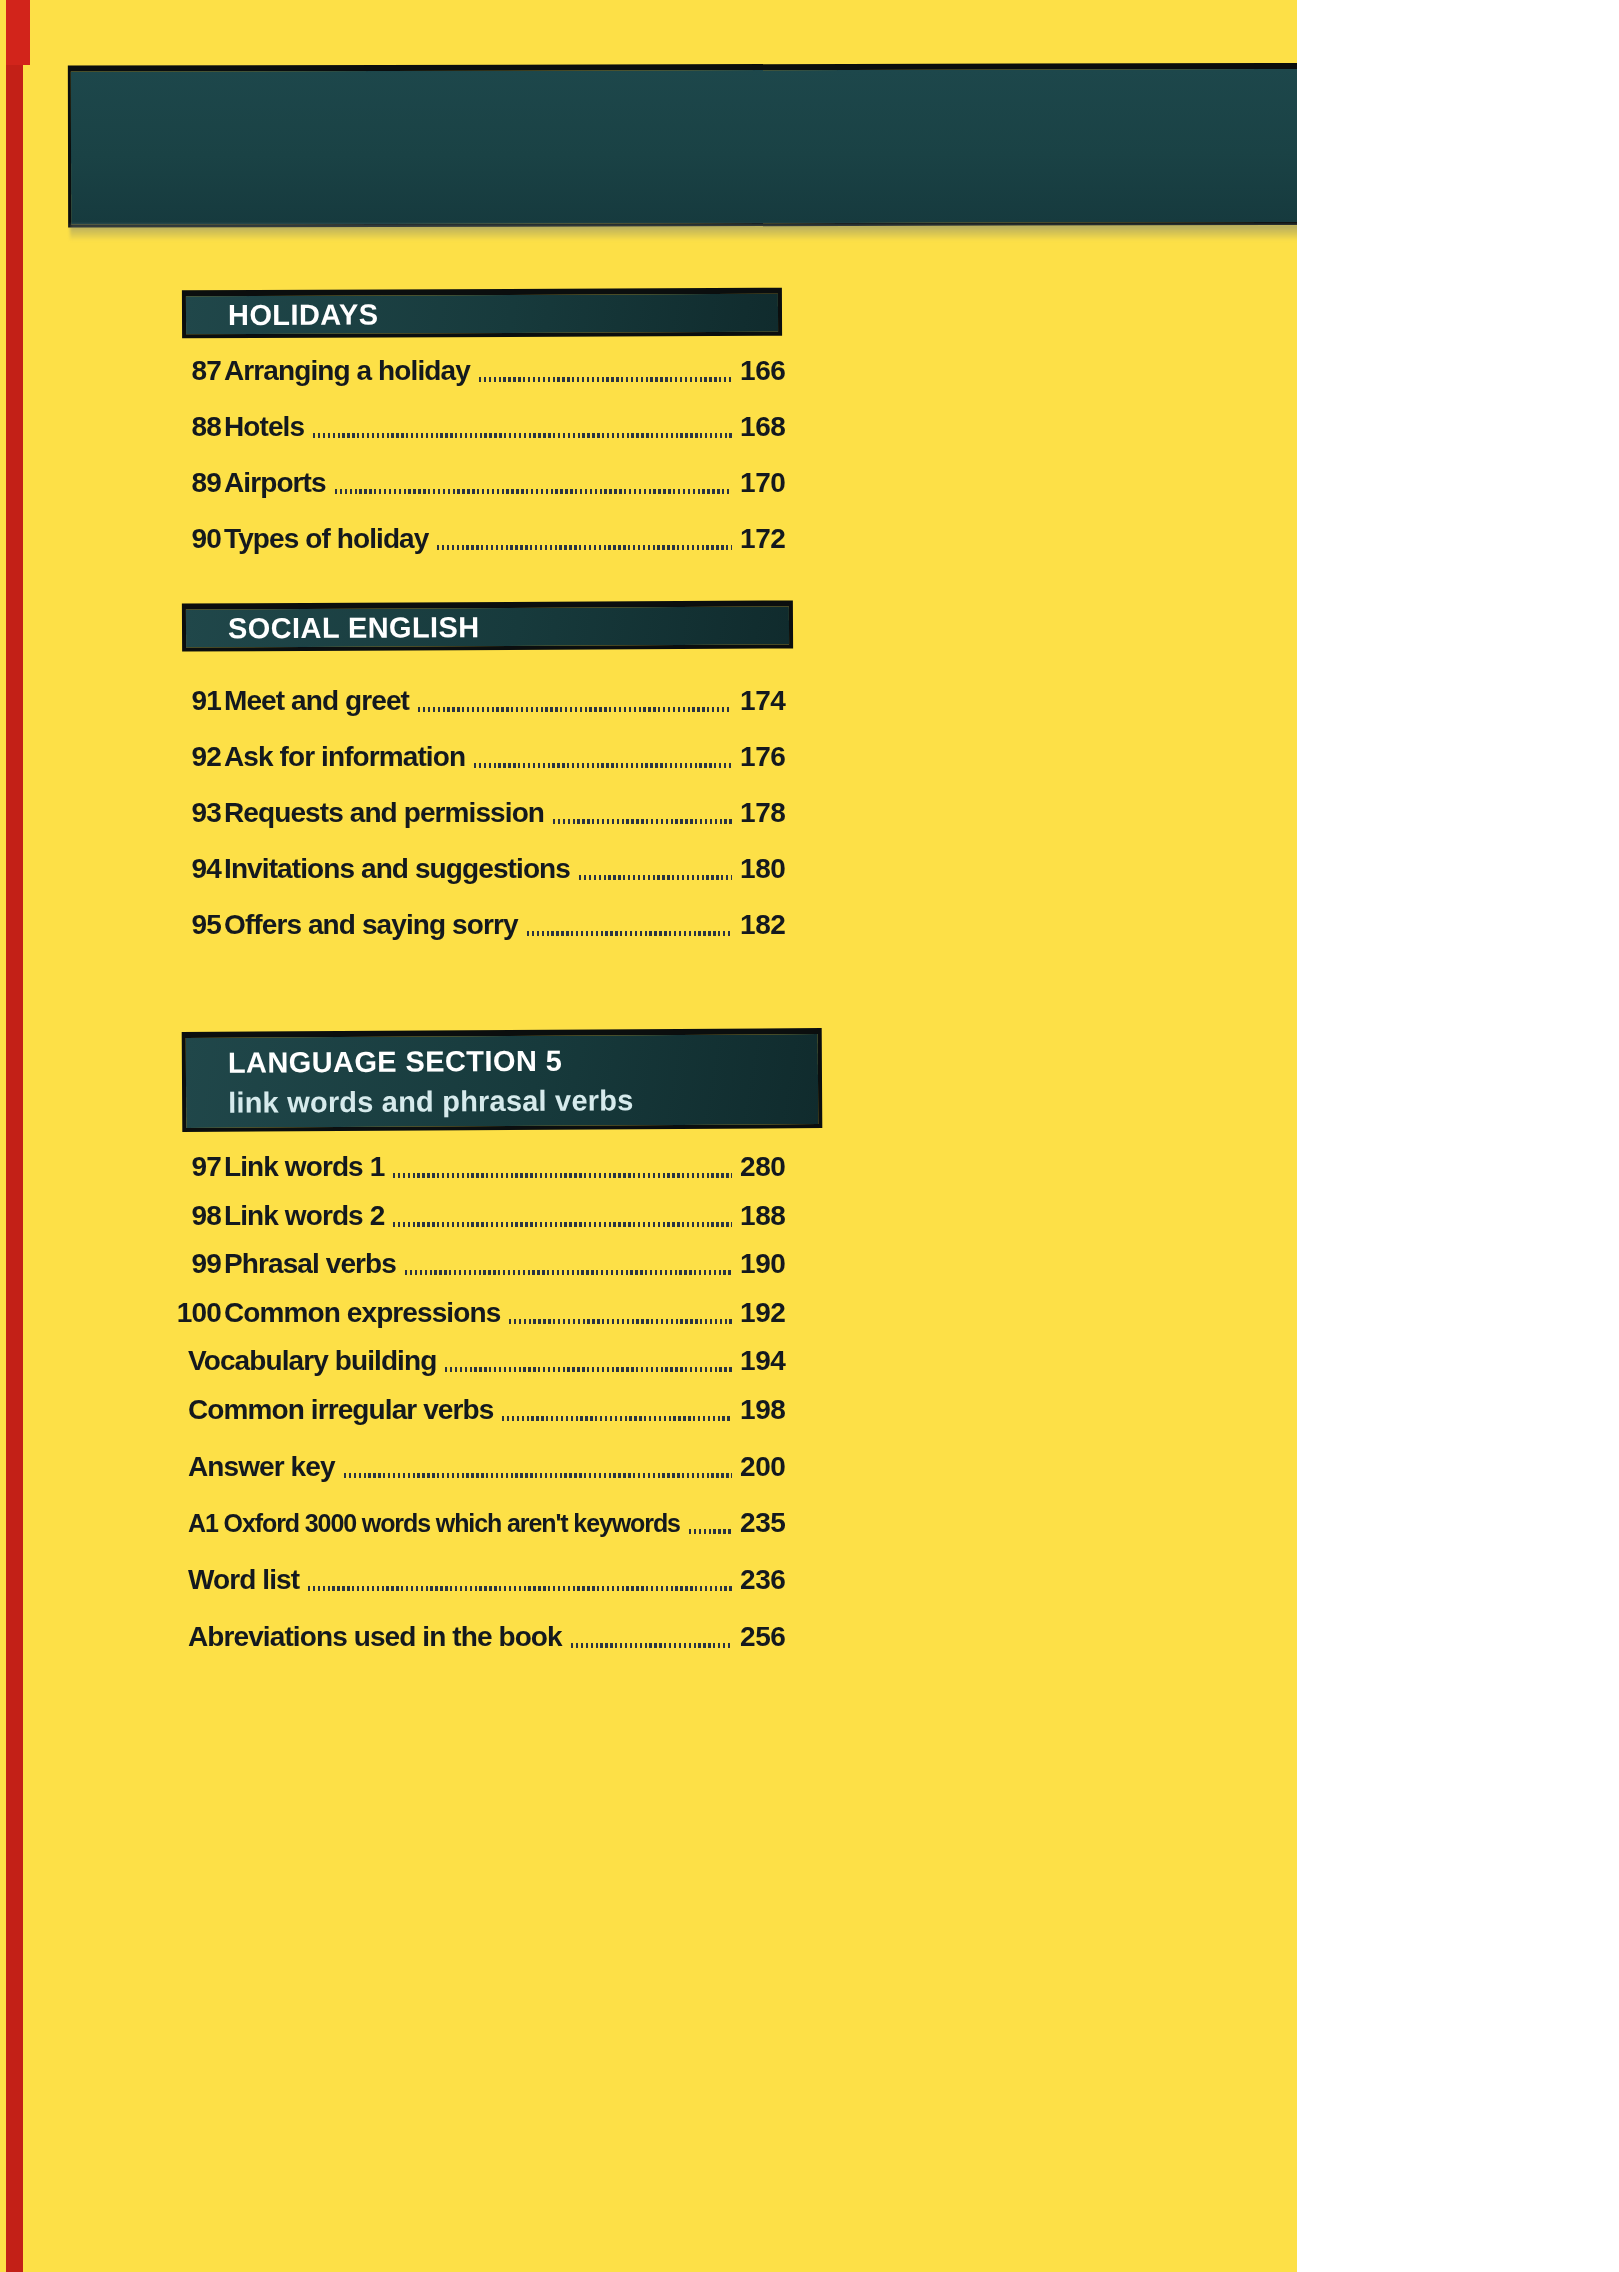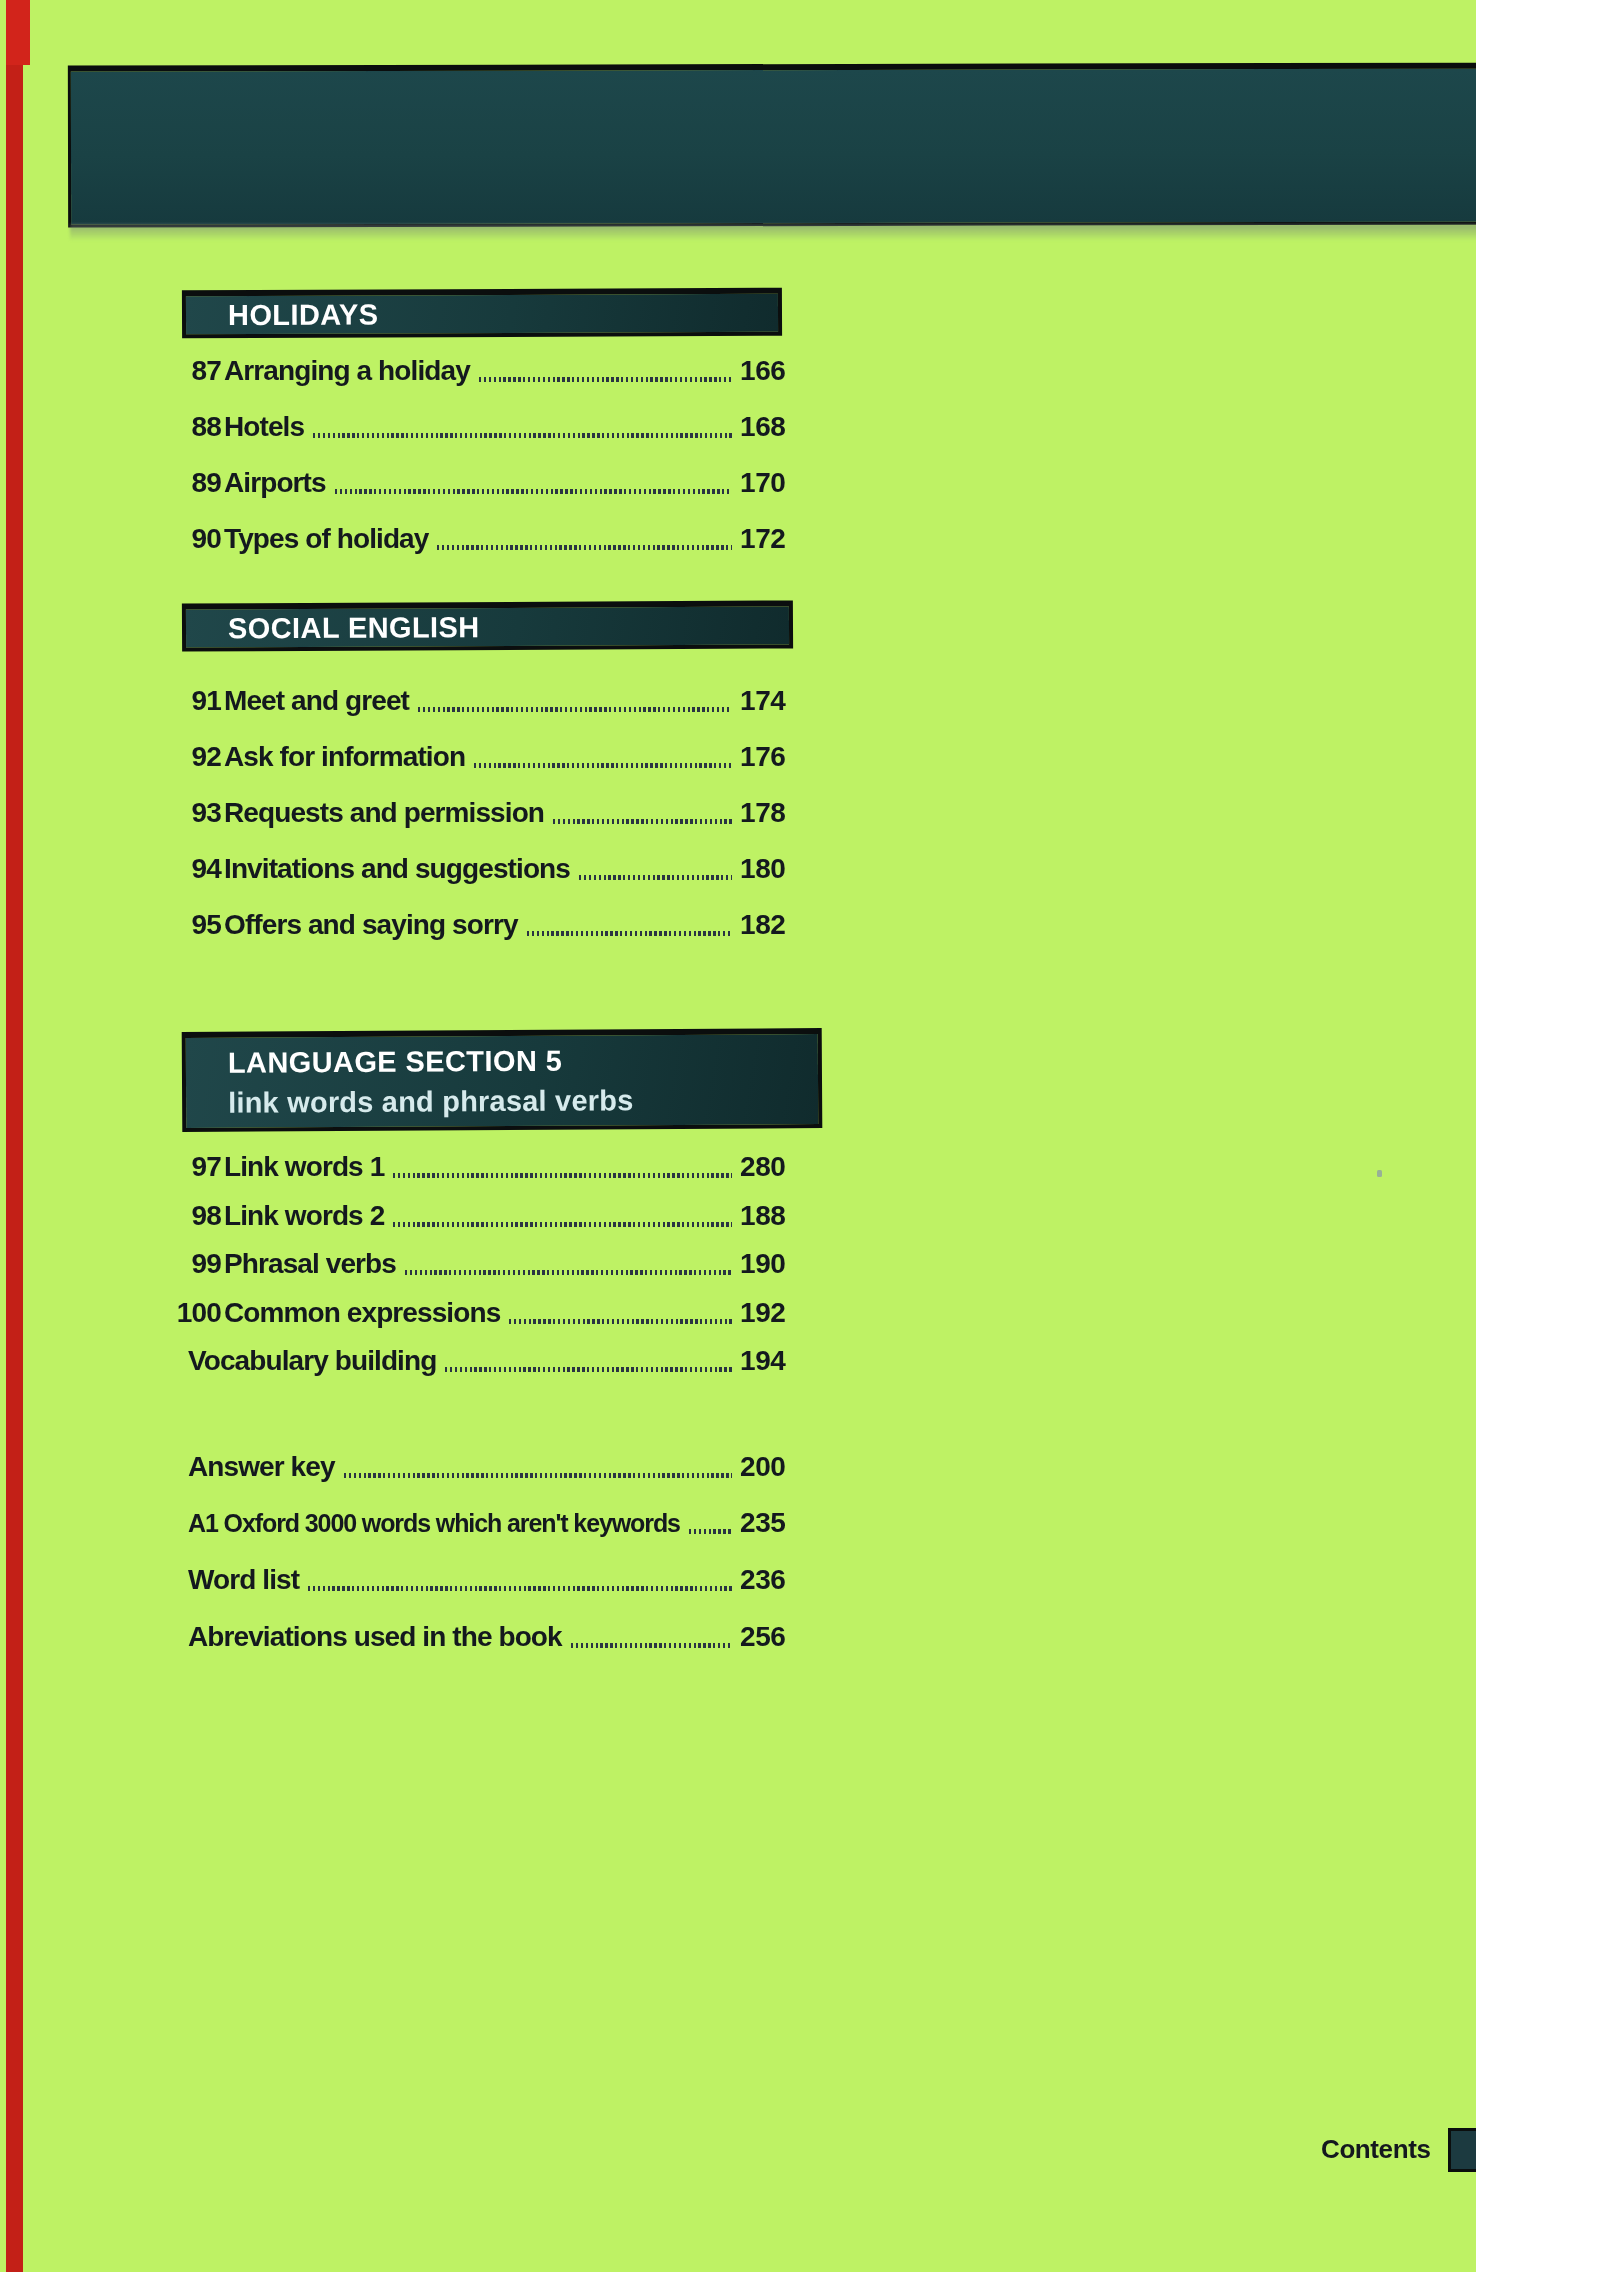--- a/index.html
+++ b/index.html
@@ -1,19 +1,19 @@
 <!DOCTYPE html>
 <html style="font-size:12px"><head>
 <meta charset="utf-8">
 <style>
   html,body{margin:0;padding:0;background:#ffffff;}
   .page{
     position:relative;
-    width:1476px;height:2273px;
-    background:#bef264;
+    width:1297px;height:2273px;
+    background:#fde047;
     font-family:"Liberation Sans", sans-serif;
     overflow:hidden;
   }
   
   .red-stripe{
     position:absolute;left:6px;top:0;width:16.7px;height:2273px;
     background:#c32017;
   }
   .red-stripe-top{
     position:absolute;left:6px;top:0;width:23.5px;height:65px;
@@ -184,20 +184,26 @@
     <span class="title">Common expressions</span>
     <span class="leader"></span>
     <span class="pagenum">192</span>
   </div>
   <div class="row nonum" style="top:1345px">
 
     <span class="title">Vocabulary building</span>
     <span class="leader"></span>
     <span class="pagenum">194</span>
   </div>
+  <div class="row nonum" style="top:1394px">
+
+    <span class="title">Common irregular verbs</span>
+    <span class="leader"></span>
+    <span class="pagenum">198</span>
+  </div>
   <div class="row nonum" style="top:1451px">
 
     <span class="title">Answer key</span>
     <span class="leader"></span>
     <span class="pagenum">200</span>
   </div>
   <div class="row nonum tight" style="top:1507px">
 
     <span class="title">A1 Oxford 3000 words which aren't keywords</span>
     <span class="leader"></span>

